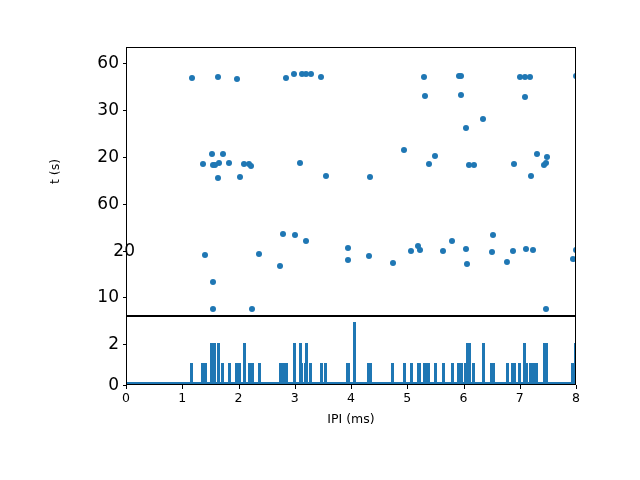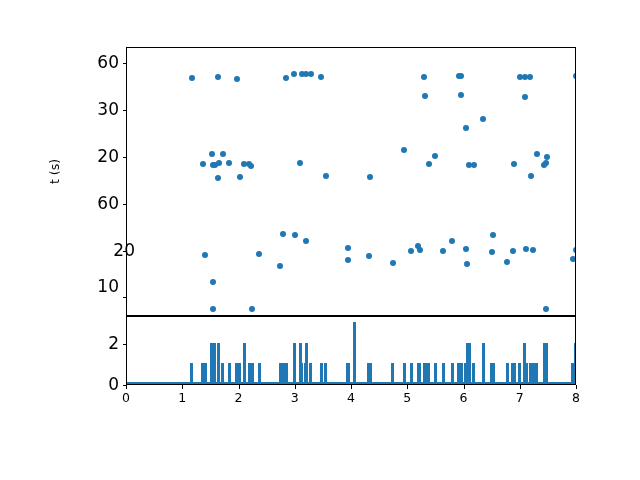--- a/index.html
+++ b/index.html
@@ -275,21 +275,21 @@
       <div class="bar" style="left: 417.375px; height: 41.194px;"></div>
       <div class="bar" style="left: 419.062px; height: 41.194px;"></div>
       <div class="bar" style="left: 419.625px; height: 41.194px;"></div>
       <div class="bar" style="left: 445.5px; height: 20.597px;"></div>
       <div class="bar" style="left: 448.875px; height: 41.194px;"></div>
       <div class="bar" style="left: 0px; margin-left: 0px; width: 450px; height: 1.6px;"></div>
     </div>
 
   <div id="tick-layer">
       <div class="tick-mark ytick-mark" style="left: 122.5px; top: 297.287px;"></div>
-      <div class="ytick-label" style="left: 79px; top: 280px;">10</div>
+      <div class="ytick-label" style="left: 79px; top: 290px;">10</div>
       <div class="tick-mark ytick-mark" style="left: 122.5px; top: 250.504px;"></div>
       <div class="ytick-label" style="left: 95px; top: 243.504px;">20</div>
       <div class="tick-mark ytick-mark" style="left: 122.5px; top: 203.722px;"></div>
       <div class="ytick-label" style="left: 79px; top: 196.722px;">60</div>
       <div class="tick-mark ytick-mark" style="left: 122.5px; top: 156.939px;"></div>
       <div class="ytick-label" style="left: 79px; top: 149.939px;">20</div>
       <div class="tick-mark ytick-mark" style="left: 122.5px; top: 110.157px;"></div>
       <div class="ytick-label" style="left: 79px; top: 103.157px;">30</div>
       <div class="tick-mark ytick-mark" style="left: 122.5px; top: 63.3739px;"></div>
       <div class="ytick-label" style="left: 79px; top: 56.3739px;">60</div>
@@ -312,14 +312,15 @@
       <div class="tick-mark xtick-mark" style="left: 463.5px; top: 385px;"></div>
       <div class="xtick-label" style="left: 463.5px; top: 391px;">6</div>
       <div class="tick-mark xtick-mark" style="left: 519.75px; top: 385px;"></div>
       <div class="xtick-label" style="left: 519.75px; top: 391px;">7</div>
       <div class="tick-mark xtick-mark" style="left: 576px; top: 385px;"></div>
       <div class="xtick-label" style="left: 576px; top: 391px;">8</div>
     </div>
 
   <div class="ylabel">t (s)</div>
 
+  <div class="xlabel">IPI (ms)</div>
 
 </div>
 
 </body></html>

